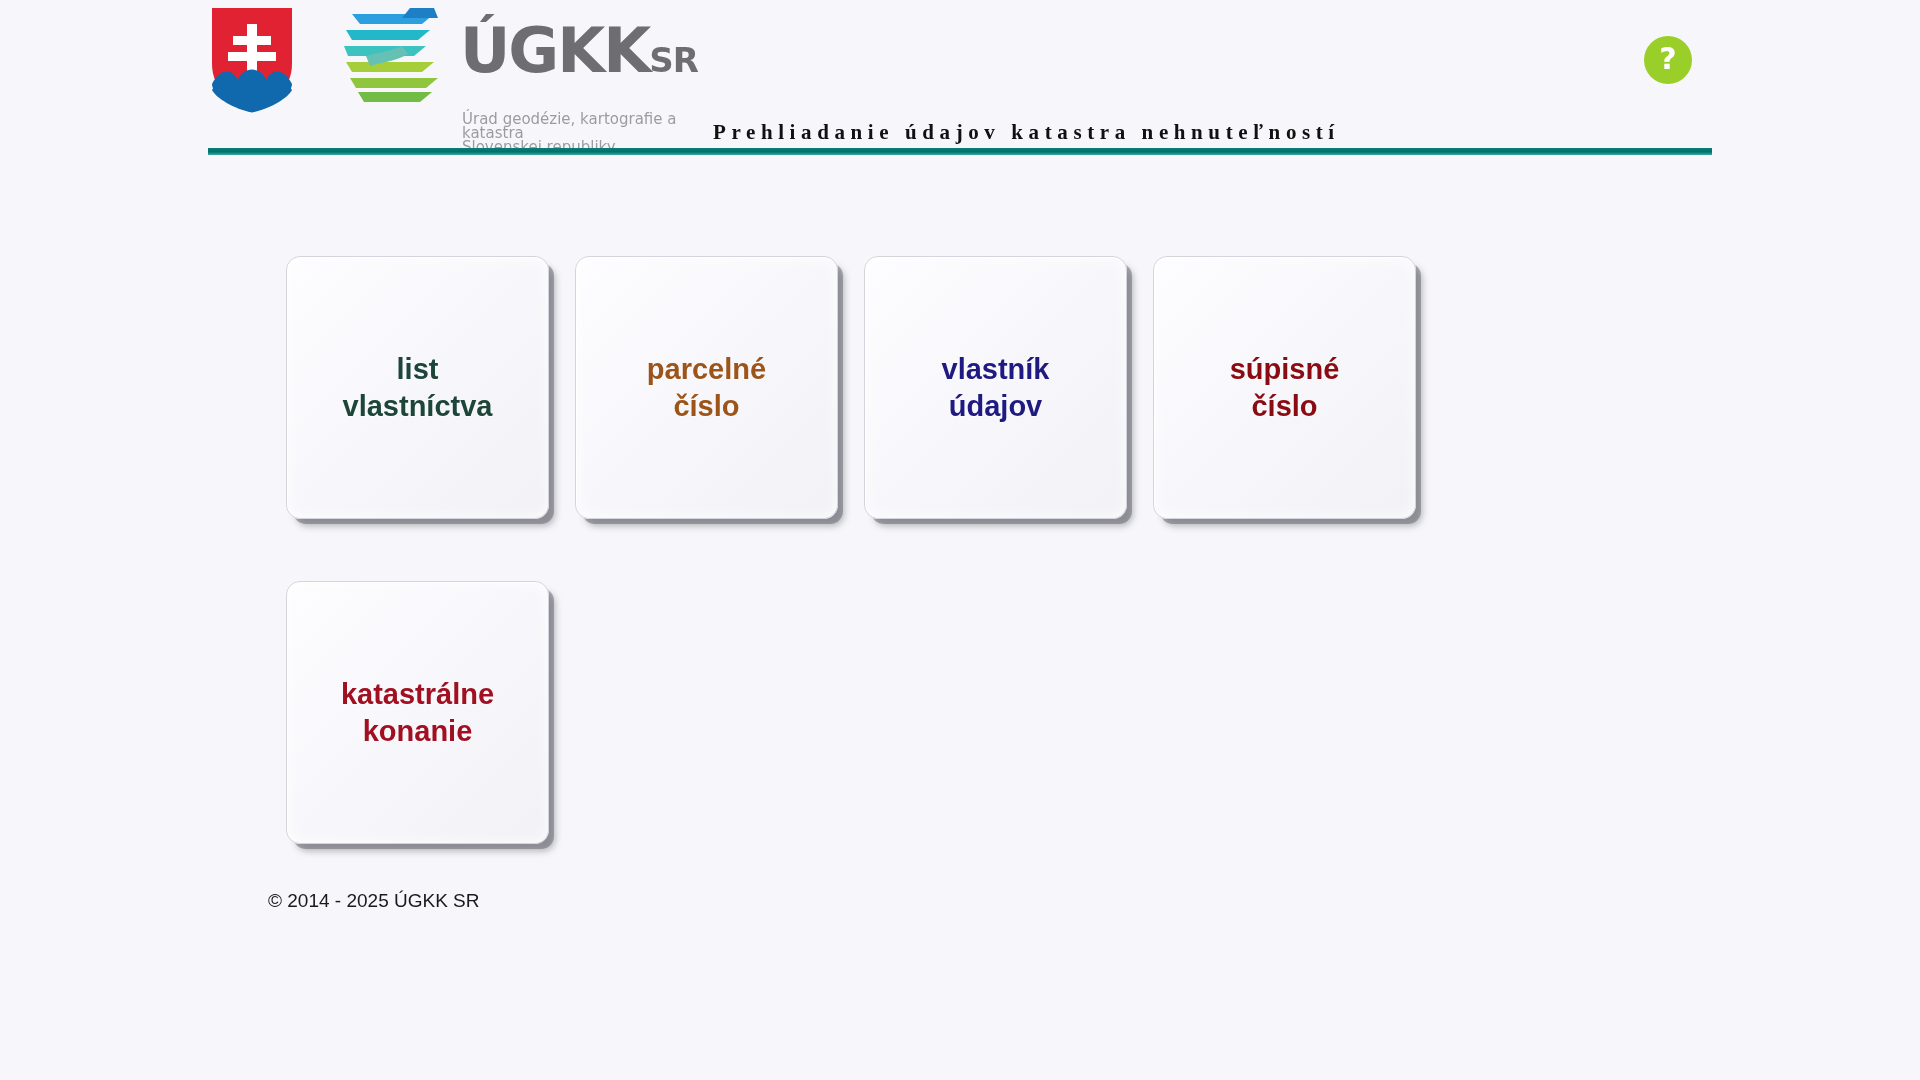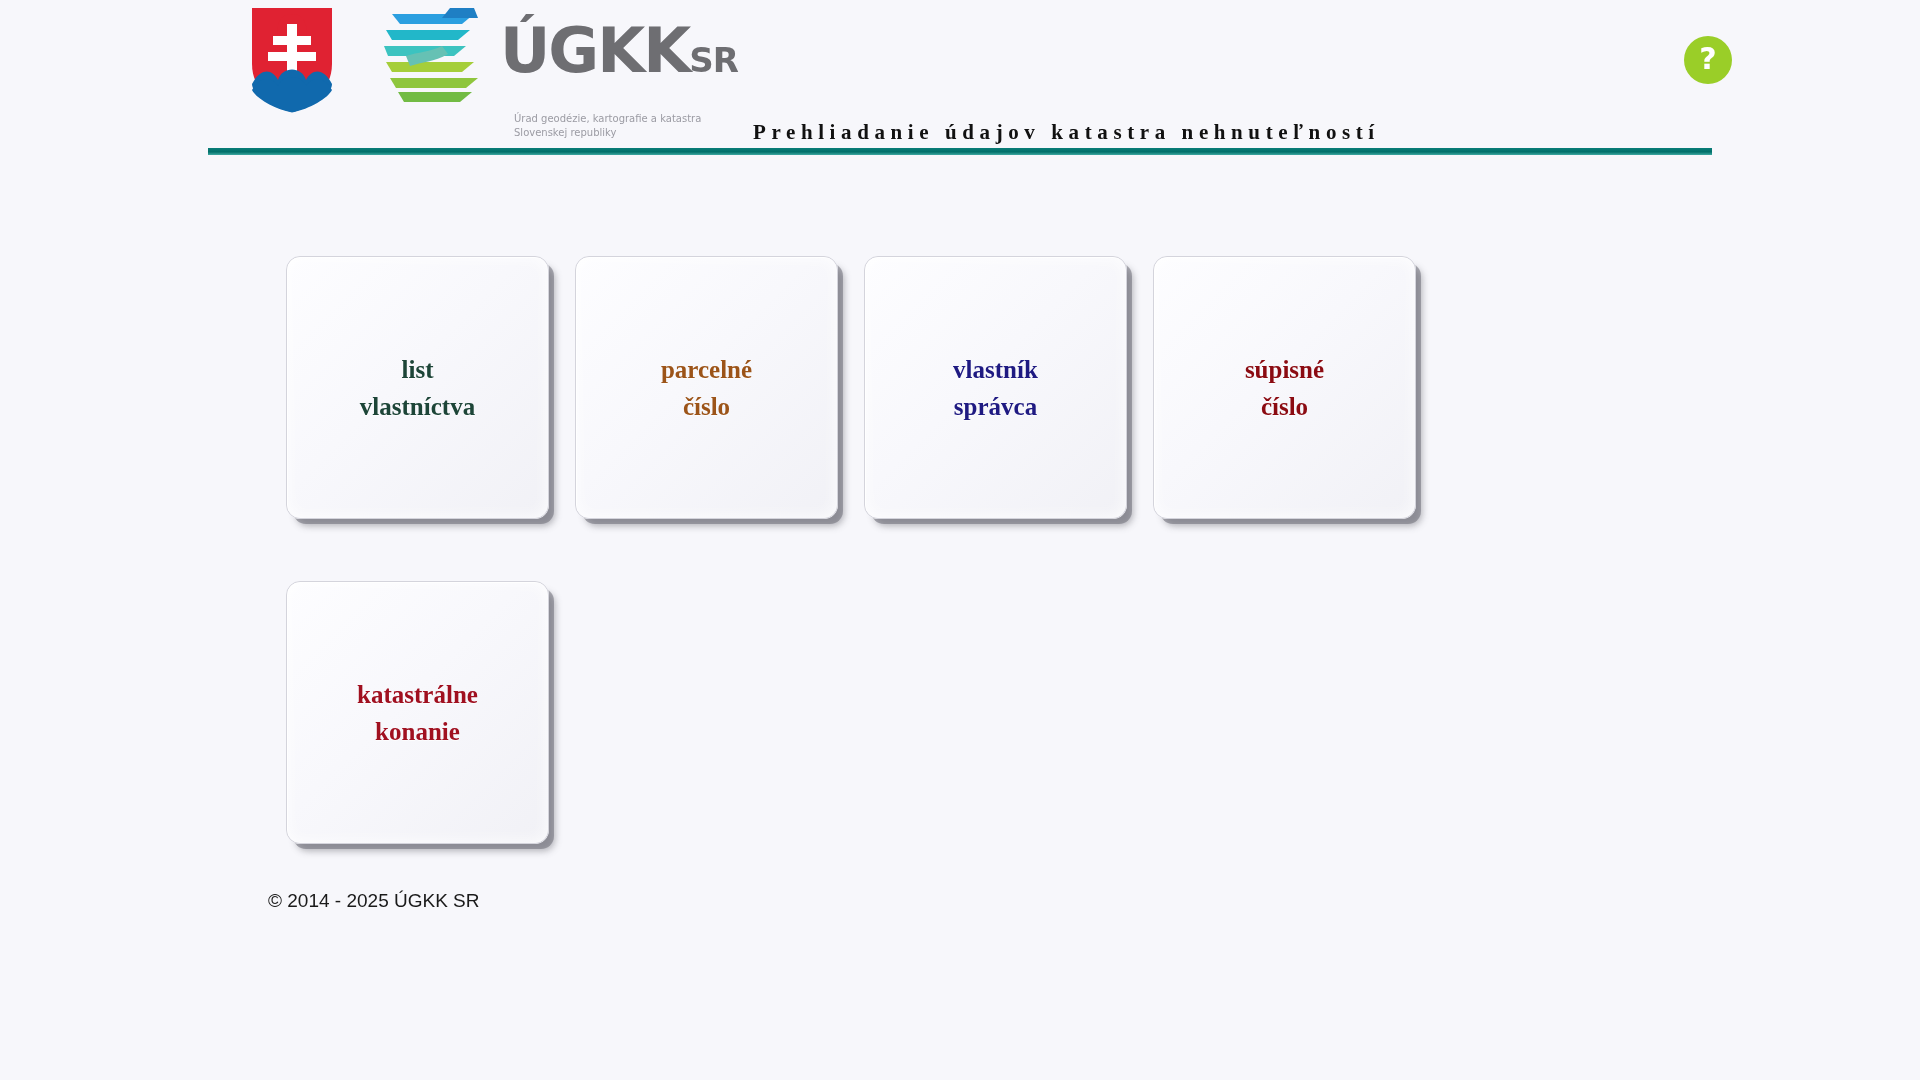--- a/index.html
+++ b/index.html
@@ -19,21 +19,20 @@
     width: 1920px;
     height: 1080px;
     background: #f7f7fb;
   }
 
   
   .header {
     position: relative;
     width: 1665px;
     height: 160px;
-    margin-left: 40px;
   }
 
   .header-inner {
     position: absolute;
     left: 208px;
     top: 0;
     width: 1504px;
     height: 160px;
   }
 
@@ -73,24 +72,24 @@
     line-height: 1;
     white-space: nowrap;
   }
   .logo-word .sr {
     font-size: 34px;
     letter-spacing: -1px;
     vertical-align: baseline;
   }
   .logo-sub {
     position: absolute;
-    left: 136px;
+    left: 124px;
     top: 106px;
     font-family: "DejaVu Sans", sans-serif;
-    font-size: 10px;
+    font-size: 15px;
     line-height: 14px;
     color: #9b9ba3;
     white-space: pre-line;
     letter-spacing: 0px;
   }
 
   
   .app-title {
     position: absolute;
     left: 505px;
@@ -173,23 +172,23 @@
   .tile::after {
     content: "";
     position: absolute;
     left: 0; top: 0; right: 0; bottom: 0;
     border-radius: 14px;
     box-shadow: inset 0 0 16px rgba(255,255,255,0.9);
     pointer-events: none;
   }
 
   .tile-label {
-    font-family: Liberation Serif, serif;
-    font-weight: bold;
-    font-size: 25px;
+    font-family: Liberation Sans, sans-serif;
+    font-weight: bold;
+    font-size: 29px;
     line-height: 37px;
     white-space: pre-line;
     position: relative;
     z-index: 2;
     text-shadow: 0 1px 0 rgba(255,255,255,0.7);
   }
 
   
   .footer {
     position: absolute;
@@ -265,21 +264,21 @@
       <div class="tile">
         <span class="tile-label" style="color:#1d4538">list
 vlastníctva</span>
       </div>
       <div class="tile">
         <span class="tile-label" style="color:#9c5419">parcelné
 číslo</span>
       </div>
       <div class="tile">
         <span class="tile-label" style="color:#1f1a82">vlastník
-správca</span>
+údajov</span>
       </div>
       <div class="tile">
         <span class="tile-label" style="color:#8b0b12">súpisné
 číslo</span>
       </div>
     </div>
     <div class="tile-row">
       <div class="tile">
         <span class="tile-label" style="color:#a01020">katastrálne
 konanie</span>

